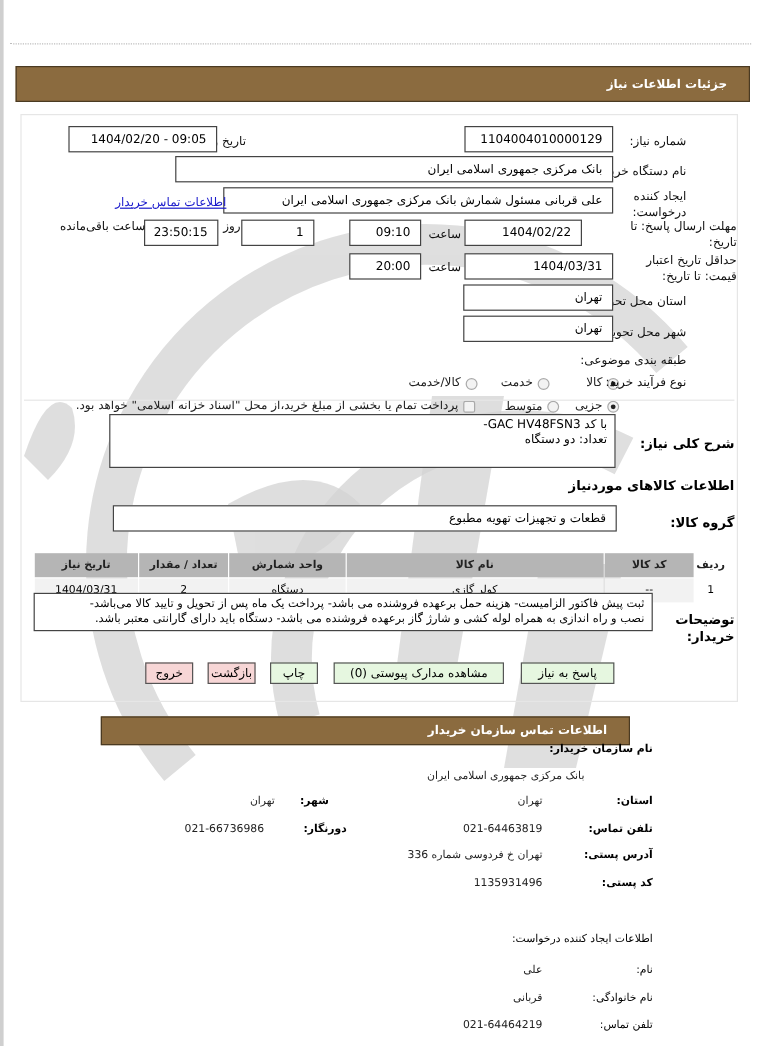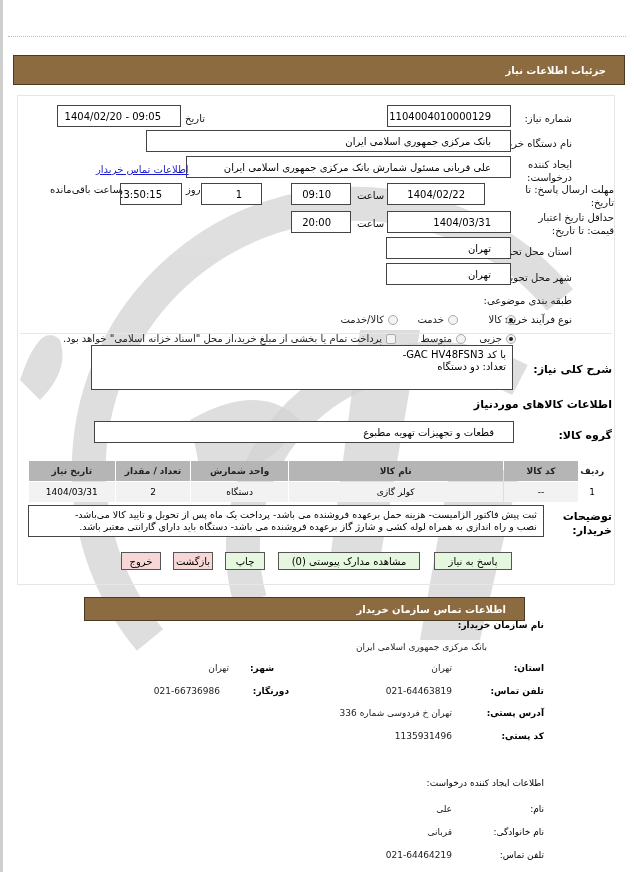--- a/index.html
+++ b/index.html
@@ -15,21 +15,21 @@
     .dotted-sep { position: absolute; left: 8px; right: 8px; top: 36px; border-top: 1px dotted #bdbdbd; }
     .section-bar {
       position: absolute; background: #8b6b3f; color: #fff; font-weight: bold;
       border: 1px solid #4a3a22; display: flex; align-items: center; padding-right: 18px;
       font-size: 10px;
     }
     .main-panel { position: absolute; left: 17px; top: 95px; width: 598px; height: 490px; border: 1px solid #e6e6e6; }
     .lbl { position: absolute; font-size: 10px; color: #111; white-space: nowrap; }
     .field {
       position: absolute; border: 1px solid #444; background: #fff; height: 22px;
-      display: flex; align-items: center; padding: 0 19px; font-size: 10px;
+      display: flex; align-items: center; padding: 0 8px; font-size: 10px;
       white-space: nowrap; overflow: hidden;
     }
     .ltr { direction: ltr; justify-content: flex-end; }
     .link { position: absolute; color: #1a1acc; font-size: 10px; white-space: nowrap; }
     .radio-row { position: absolute; display: flex; align-items: center; gap: 4px; font-size: 10px; color: #222; white-space: nowrap; margin-top: 21px; }
     .radio { width: 10px; height: 10px; border-radius: 50%; border: 1px solid #aaa; background: #f3f3f3; display: inline-block; position: relative; }
     .radio.on::after { content: ""; position: absolute; left: 2px; top: 2px; width: 4px; height: 4px; border-radius: 50%; background: #222; }
     .checkbox { width: 10px; height: 10px; border: 1px solid #aaa; background: #f3f3f3; display: inline-block; border-radius: 2px; }
     .hsep { position: absolute; left: 20px; right: 22px; border-top: 1px solid #e6e6e6; }
     .bold-lbl { position: absolute; font-weight: bold; font-size: 11px; white-space: nowrap; }
@@ -187,21 +187,21 @@
       <td>--</td>
       <td>کولر گازی</td>
       <td>دستگاه</td>
       <td>2</td>
       <td>1404/03/31</td>
     </tr>
   </tbody>
 </table>
 
 <span class="bold-lbl" style="right:22px; top:510px; width:44px; white-space:normal; line-height:14px;">توضیحات خریدار:</span>
-<div class="desc-box" style="left:28px; top:505px; width:516px; height:32px; font-size:9.5px;">
+<div class="desc-box" style="left:28px; top:494px; width:516px; height:32px; font-size:9.5px;">
   <div>ثبت پیش فاکتور الزامیست- هزینه حمل برعهده فروشنده می باشد- پرداخت یک ماه پس از تحویل و تایید کالا می‌باشد-</div>
   <div>نصب و راه اندازی به همراه لوله کشی و شارژ گاز برعهده فروشنده می باشد- دستگاه باید دارای گارانتی معتبر باشد.</div>
 </div>
 
 <div class="btn green" style="left:434px; top:552px; width:78px;">پاسخ به نیاز</div>
 <div class="btn green" style="left:278px; top:552px; width:142px;">مشاهده مدارک پیوستی (0)</div>
 <div class="btn green" style="left:225px; top:552px; width:40px;">چاپ</div>
 <div class="btn pink" style="left:173px; top:552px; width:40px;">بازگشت</div>
 <div class="btn pink" style="left:121px; top:552px; width:40px;">خروج</div>
 

